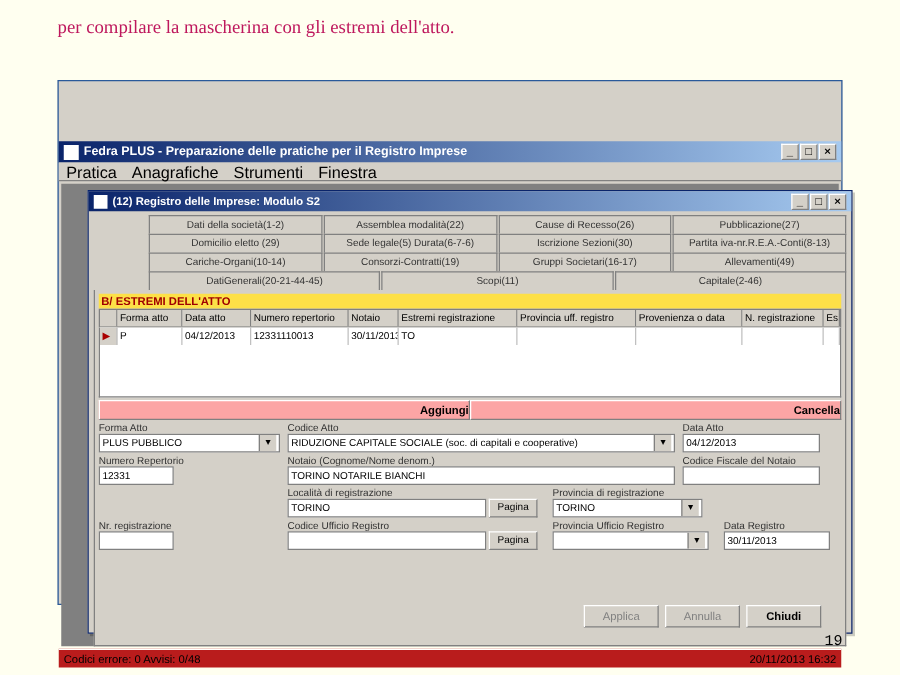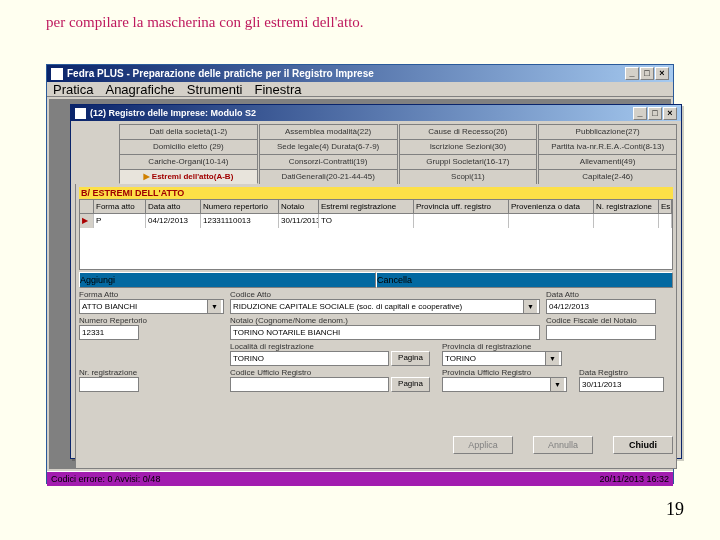--- a/index.html
+++ b/index.html
@@ -1,51 +1,51 @@
 <!DOCTYPE html>
 <html><head>
 <meta charset="utf-8">
 <style>
   * { box-sizing: border-box; margin: 0; padding: 0; font-family: Tahoma, sans-serif; }
   body { background: #fffff0; width: 720px; height: 540px; position: relative; font-size: 9px; }
   .caption { position: absolute; top: 14px; left: 46px; font-size: 15px; font-family: "Times New Roman", serif; color: #be185d; }
-  .page-num { position: absolute; bottom: 20px; right: 36px; font-size: 18px; font-family: Liberation Serif, serif; }
+  .page-num { position: absolute; bottom: 20px; right: 46px; font-size: 12px; font-family: Liberation Mono, monospace; }
   .outer-window { position: absolute; top: 64px; left: 46px; width: 628px; height: 420px; border: 1px solid #2a5a9a; background: #d4d0c8; }
-  .outer-title { height: 17px; background: linear-gradient(to right, #0a246a, #a6caf0); color: #fff; display: flex; align-items: center; padding: 0 4px; font-size: 10px; font-weight: bold; }
+  .outer-title { height: 17px; background: linear-gradient(to right, #0a246a, #a6caf0); color: #fff; display: flex; align-items: center; padding: 0 4px; font-size: 10px; font-weight: bold; margin-top: 48px; }
   .outer-title .icon { width: 12px; height: 12px; background: #fff; margin-right: 4px; display: inline-block; }
   .win-btns { margin-left: auto; display: flex; gap: 1px; }
   .win-btn { width: 14px; height: 13px; background: #d4d0c8; border: 1px solid #fff; border-right-color: #808080; border-bottom-color: #808080; font-size: 9px; line-height: 10px; text-align: center; color: #000; }
   .menubar { height: 15px; background: #d4d0c8; padding: 0 6px; display: flex; gap: 12px; align-items: center; font-size: 13px; border-bottom: 1px solid #808080; }
   .mdi-area { position: relative; background: #808080; height: 370px; margin: 2px; }
-  .statusbar { height: 15px; background: #a21caf; border-top: 1px solid #fff; font-size: 9px; display: flex; align-items: center; padding: 0 4px; }
+  .statusbar { height: 15px; background: #b91c1c; border-top: 1px solid #fff; font-size: 9px; display: flex; align-items: center; padding: 0 4px; }
   .statusbar .right { margin-left: auto; }
   .child-window { position: absolute; top: 5px; left: 5px; width: 612px; height: 355px; background: #d4d0c8; border: 1px solid #0a246a; box-shadow: 2px 2px 0 rgba(0,0,0,0.2); margin-left: 16px; }
   .child-title { height: 16px; background: linear-gradient(to right, #0a246a, #a6caf0); color: #fff; display: flex; align-items: center; padding: 0 4px; font-size: 9px; font-weight: bold; }
   .child-title .doc-icon { width: 11px; height: 11px; background: #fff; margin-right: 4px; }
   .tabs-area { padding: 3px 4px 0 4px; }
   .tab-row { display: flex; gap: 1px; padding-left: 44px; }
   .tab { flex: 1; height: 15px; background: #d4d0c8; border: 1px solid #808080; border-bottom: none; font-size: 8px; line-height: 14px; text-align: center; white-space: nowrap; overflow: hidden; color: #333; }
   .tab.active { background: #e8e4dc; border-bottom: 1px solid #e8e4dc; font-weight: bold; }
   .tab.active .lab { color: #a00000; }
   .tab .arrow { color: #d08000; }
   .tab-content { background: #d4d0c8; border: 1px solid #808080; border-top: none; margin: 0 4px 4px 4px; height: 285px; padding: 3px; }
   .section-header { background: #fde047; color: #a00000; font-size: 9px; font-weight: bold; padding: 1px 2px; }
   .grid-header { display: flex; background: #d4d0c8; height: 15px; border: 1px solid #808080; }
   .grid-header .cell { border-right: 1px solid #808080; font-size: 8px; line-height: 14px; padding: 0 2px; white-space: nowrap; overflow: hidden; background: #d4d0c8; }
   .grid-row { display: flex; background: #fff; height: 14px; border-left: 1px solid #808080; border-right: 1px solid #808080; }
   .grid-row .cell { border-right: 1px solid #c0c0c0; font-size: 8px; line-height: 13px; padding: 0 2px; white-space: nowrap; overflow: hidden; }
   .grid-body { background: #fff; border: 1px solid #808080; border-top: none; height: 42px; }
   .btn-row { display: flex; gap: 0; margin-top: 2px; }
-  .big-btn { flex: 1; height: 16px; background: #0369a1; border: 1px solid #fff; border-right-color: #808080; border-bottom-color: #808080; font-size: 9px; font-weight: normal; text-align: left; line-height: 14px; }
+  .big-btn { flex: 1; height: 16px; background: #fca5a5; border: 1px solid #fff; border-right-color: #808080; border-bottom-color: #808080; font-size: 9px; font-weight: bold; text-align: right; line-height: 14px; }
   .lbl { font-size: 8px; color: #333; white-space: nowrap; }
   .inp { height: 15px; background: #fff; border: 1px solid #808080; font-size: 8px; padding: 0 2px; line-height: 13px; white-space: nowrap; overflow: hidden; display: flex; align-items: center; }
   .sel { display: flex; }
   .sel .arrow-btn { width: 14px; background: #d4d0c8; border-left: 1px solid #808080; text-align: center; font-size: 7px; line-height: 13px; }
   .inline-btn { display: inline-block; height: 15px; padding: 0 6px; background: #d4d0c8; border: 1px solid #fff; border-right-color: #808080; border-bottom-color: #808080; font-size: 8px; line-height: 12px; margin-left: 2px; }
-  .bottom-btns { position: absolute; bottom: 4px; right: 8px; display: flex; gap: 20px; }
+  .bottom-btns { position: absolute; bottom: 4px; right: 24px; display: flex; gap: 5px; }
   .bottom-btn { width: 60px; height: 18px; background: #d4d0c8; border: 1px solid #fff; border-right-color: #808080; border-bottom-color: #808080; font-size: 9px; text-align: center; line-height: 16px; }
   .bottom-btn.disabled { color: #808080; }
   .row2 { display: flex; gap: 6px; margin-top: 2px; align-items: flex-end; }
   .col { display: flex; flex-direction: column; }
 </style>
 </head>
 <body>
 
 <div class="caption">per compilare la mascherina con gli estremi dell'atto.</div>
 
@@ -80,32 +80,31 @@
 
       <div class="tabs-area">
         <div class="tab-row">
           <div class="tab">Dati della società(1-2)</div>
           <div class="tab">Assemblea modalità(22)</div>
           <div class="tab">Cause di Recesso(26)</div>
           <div class="tab">Pubblicazione(27)</div>
         </div>
         <div class="tab-row">
           <div class="tab">Domicilio eletto (29)</div>
-          <div class="tab">Sede legale(4) Durata(6-7-9)</div>
+          <div class="tab">Sede legale(5) Durata(6-7-6)</div>
           <div class="tab">Iscrizione Sezioni(30)</div>
           <div class="tab">Partita iva-nr.R.E.A.-Conti(8-13)</div>
         </div>
         <div class="tab-row">
           <div class="tab">Cariche-Organi(10-14)</div>
           <div class="tab">Consorzi-Contratti(19)</div>
           <div class="tab">Gruppi Societari(16-17)</div>
           <div class="tab">Allevamenti(49)</div>
         </div>
         <div class="tab-row">
-          <div class="tab active"><span class="arrow">▶</span> <span class="lab">Estremi dell'atto(A-B)</span></div>
           <div class="tab">DatiGenerali(20-21-44-45)</div>
           <div class="tab">Scopi(11)</div>
           <div class="tab">Capitale(2-46)</div>
         </div>
       </div>
 
       <div class="tab-content">
         <div class="section-header">B/ ESTREMI DELL'ATTO</div>
 
         <div class="grid-header">
@@ -136,21 +135,21 @@
 
         <div class="btn-row">
           <div class="big-btn">Aggiungi</div>
           <div class="big-btn">Cancella</div>
         </div>
 
         <div class="row2">
           <div class="col" style="width:145px">
             <div class="lbl">Forma Atto</div>
             <div class="inp sel">
-                <span style="flex:1">ATTO BIANCHI</span>
+                <span style="flex:1">PLUS PUBBLICO</span>
                 <span class="arrow-btn">▼</span>
               </div>
           </div>
           <div class="col" style="width:310px">
             <div class="lbl">Codice Atto</div>
             <div class="inp sel">
                 <span style="flex:1">RIDUZIONE CAPITALE SOCIALE (soc. di capitali e cooperative)</span>
                 <span class="arrow-btn">▼</span>
               </div>
           </div>

